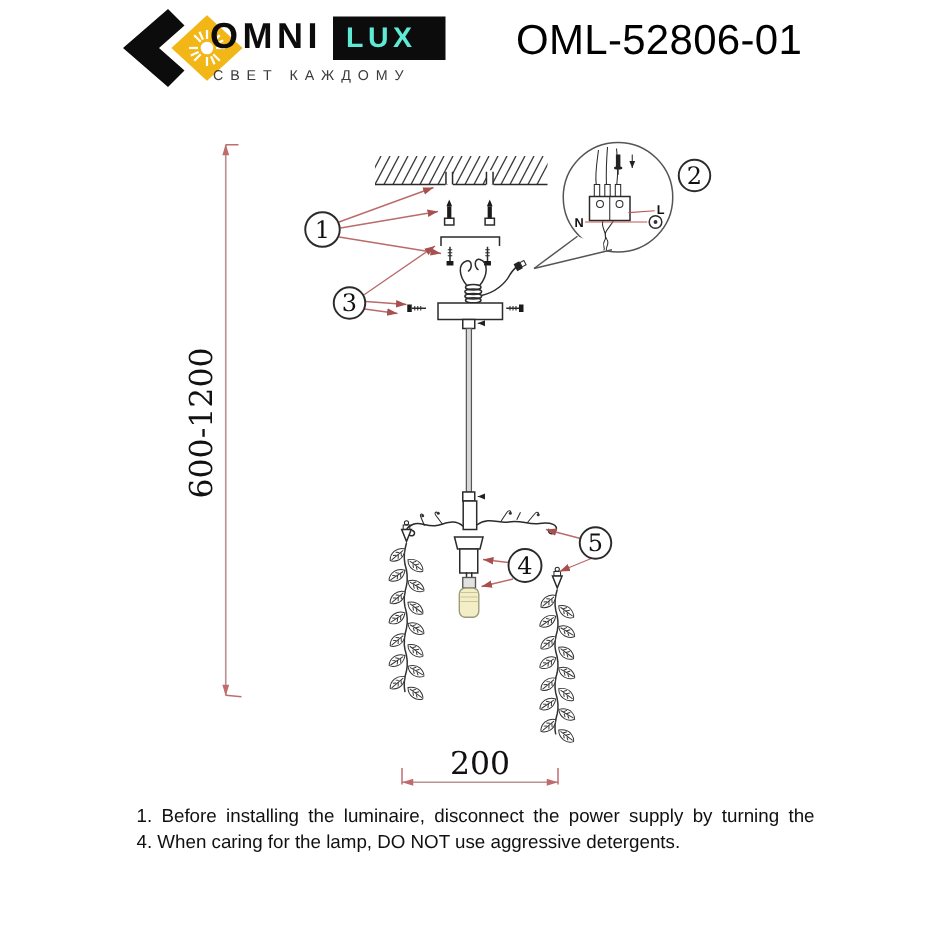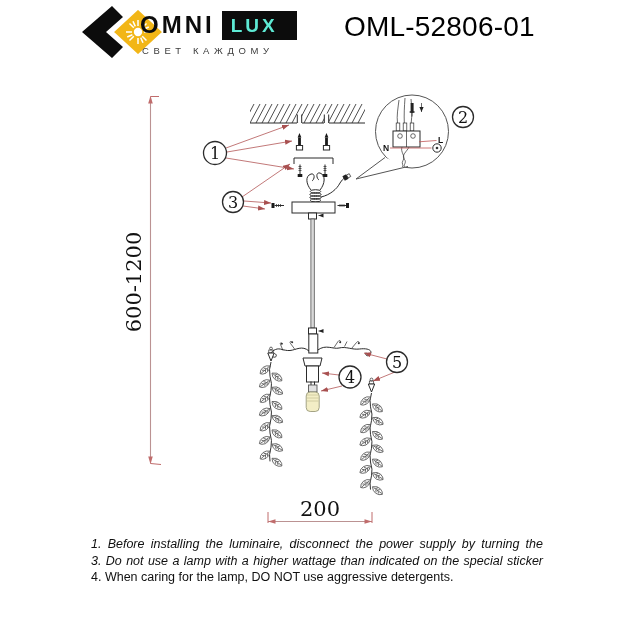--- a/index.html
+++ b/index.html
@@ -23,21 +23,21 @@
   .rlead{stroke:#c05555;stroke-width:0.8;fill:none;}
   .dim{stroke:#bb9292;stroke-width:1.1;fill:none;}
   .dimtick{stroke:#c06c6c;stroke-width:1;fill:none;}
   .callout-circle{fill:#fff;stroke:#2b2b2b;stroke-width:1.3;}
   .callout-num{font-family:"DejaVu Serif",serif;font-size:16px;fill:#111;}
   .dimtext{font-family:"DejaVu Serif",serif;font-size:21px;fill:#111;}
   .wiretxt{font-family:"Liberation Sans",sans-serif;font-size:8.5px;font-weight:bold;fill:#111;}
   
   .instructions{position:absolute;left:91px;top:536px;width:452px;font-size:12.5px;
                 line-height:16.6px;color:#101010;}
-  .jline{text-align:justify;text-align-last:justify;font-style:italic;}
+  .jline{text-align:justify;text-align-last:justify;}
 </style>
 </head>
 <body>
 
 <div class="sheet">
 
   <div class="logo">
     <svg class="logo-mark" width="92" height="56" viewBox="0 0 92 56">
       <polygon points="36,2 6,28 36,54 47,43 30,28 47,13" fill="#0c0c0c"></polygon>
       <polygon points="62,4 88,28 62,52 36,28" fill="#f2b617" stroke="#fff" stroke-width="3"></polygon>
@@ -337,17 +337,16 @@
       <line class="dimtick" x1="268" y1="512" x2="268" y2="523"></line>
       <line class="dimtick" x1="372" y1="512" x2="372" y2="523"></line>
       <polygon points="268,521.5 275.5,519.2 275.5,523.8" fill="#c06c6c"></polygon>
       <polygon points="372,521.5 364.5,519.2 364.5,523.8" fill="#c06c6c"></polygon>
       <text class="dimtext" x="320" y="516" text-anchor="middle">200</text>
     </g>
   </svg>
 
   <div class="instructions">
     <div class="jline">1. Before installing the luminaire, disconnect the power supply by turning the</div>
-    <div class="jline">3. Do not use a lamp with a higher wattage than indicated on the special sticker</div>
     <div>4. When caring for the lamp, DO NOT use aggressive detergents.</div>
   </div>
 
 </div>
 
 </body></html>

